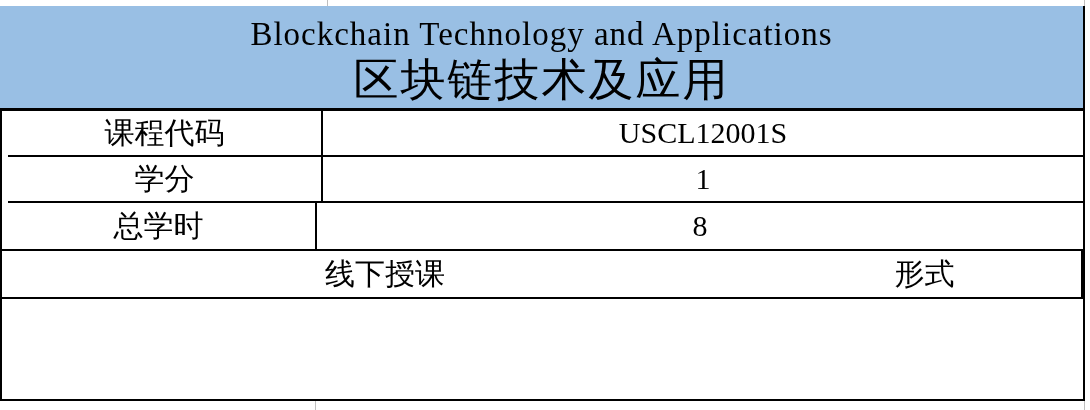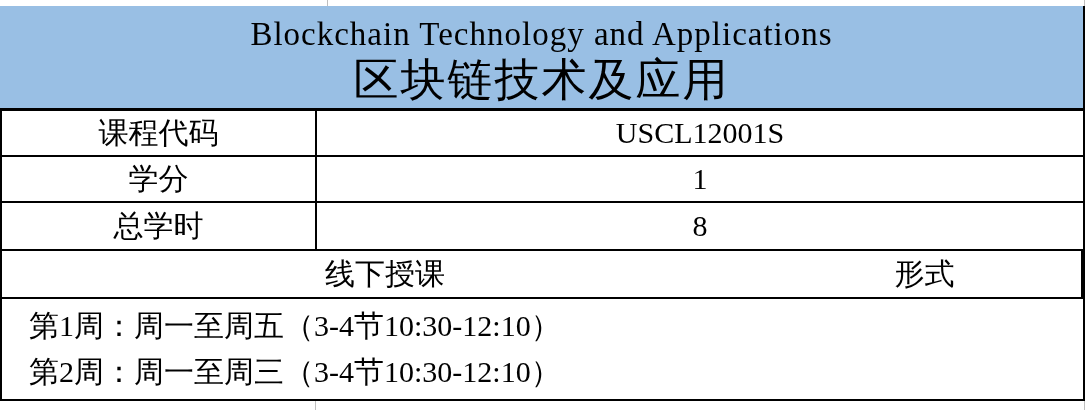--- a/index.html
+++ b/index.html
@@ -58,21 +58,21 @@
     letter-spacing: 2px;
     white-space: nowrap;
   }
   .table-body {
     border-left: 2px solid #000000;
   }
   .trow {
     display: flex;
     border-bottom: 2px solid #000000;
   }
-  .trow.h44 { height: 44px; }
+  .trow.h44 { height: 44px; margin-left: 6px; }
   .trow.h46 { height: 46px; }
   .trow.h100 { height: 100px; }
   .cell {
     display: flex;
     align-items: center;
     justify-content: center;
     font-size: 30px;
     overflow: hidden;
   }
   .cell.label {
@@ -127,24 +127,20 @@
         <div class="cell label">总学时</div>
         <div class="cell value">8</div>
       </div>
 
       <div class="trow h46">
         <div class="cell value">线下授课</div>
         <div class="cell label">形式</div>
       </div>
 
       <div class="trow h100">
-        <div class="cell value multiline">
-          <div class="time-line">第1周：周一至周五（3-4节10:30-12:10）</div>
-          <div class="time-line">第2周：周一至周三（3-4节10:30-12:10）</div>
-        </div>
       </div>
 
     </div>
   </div>
 
   <div class="gutter bottom">
     <div class="gridline-v" style="left:315px"></div>
     <div class="gridline-v" style="left:1084px"></div>
   </div>
 

